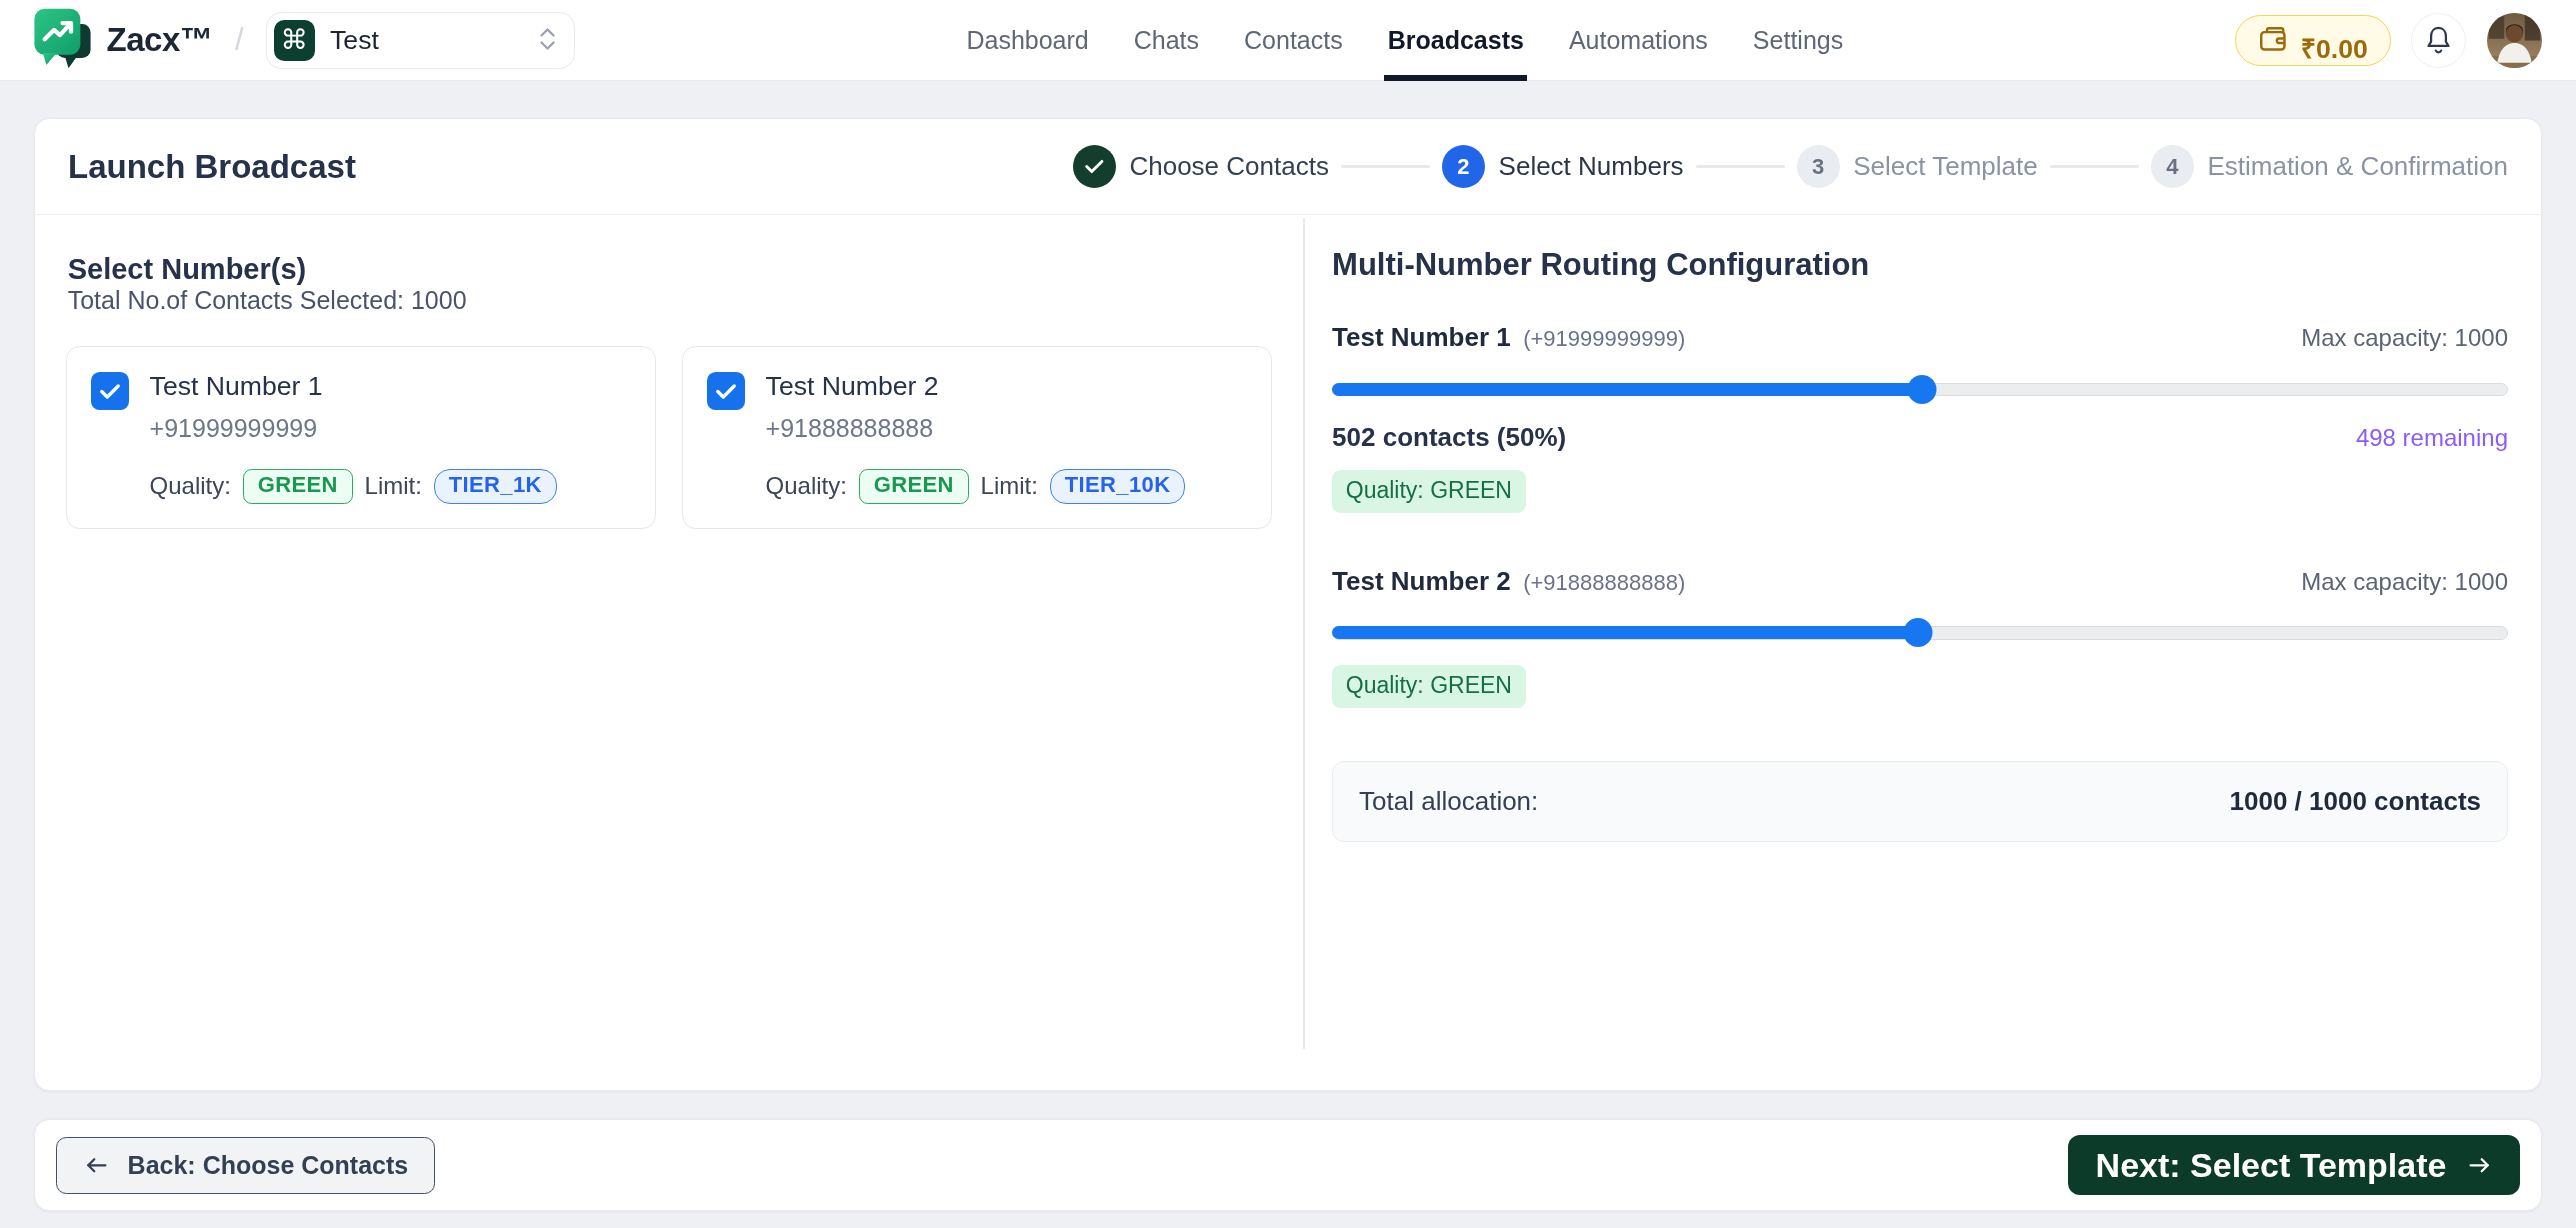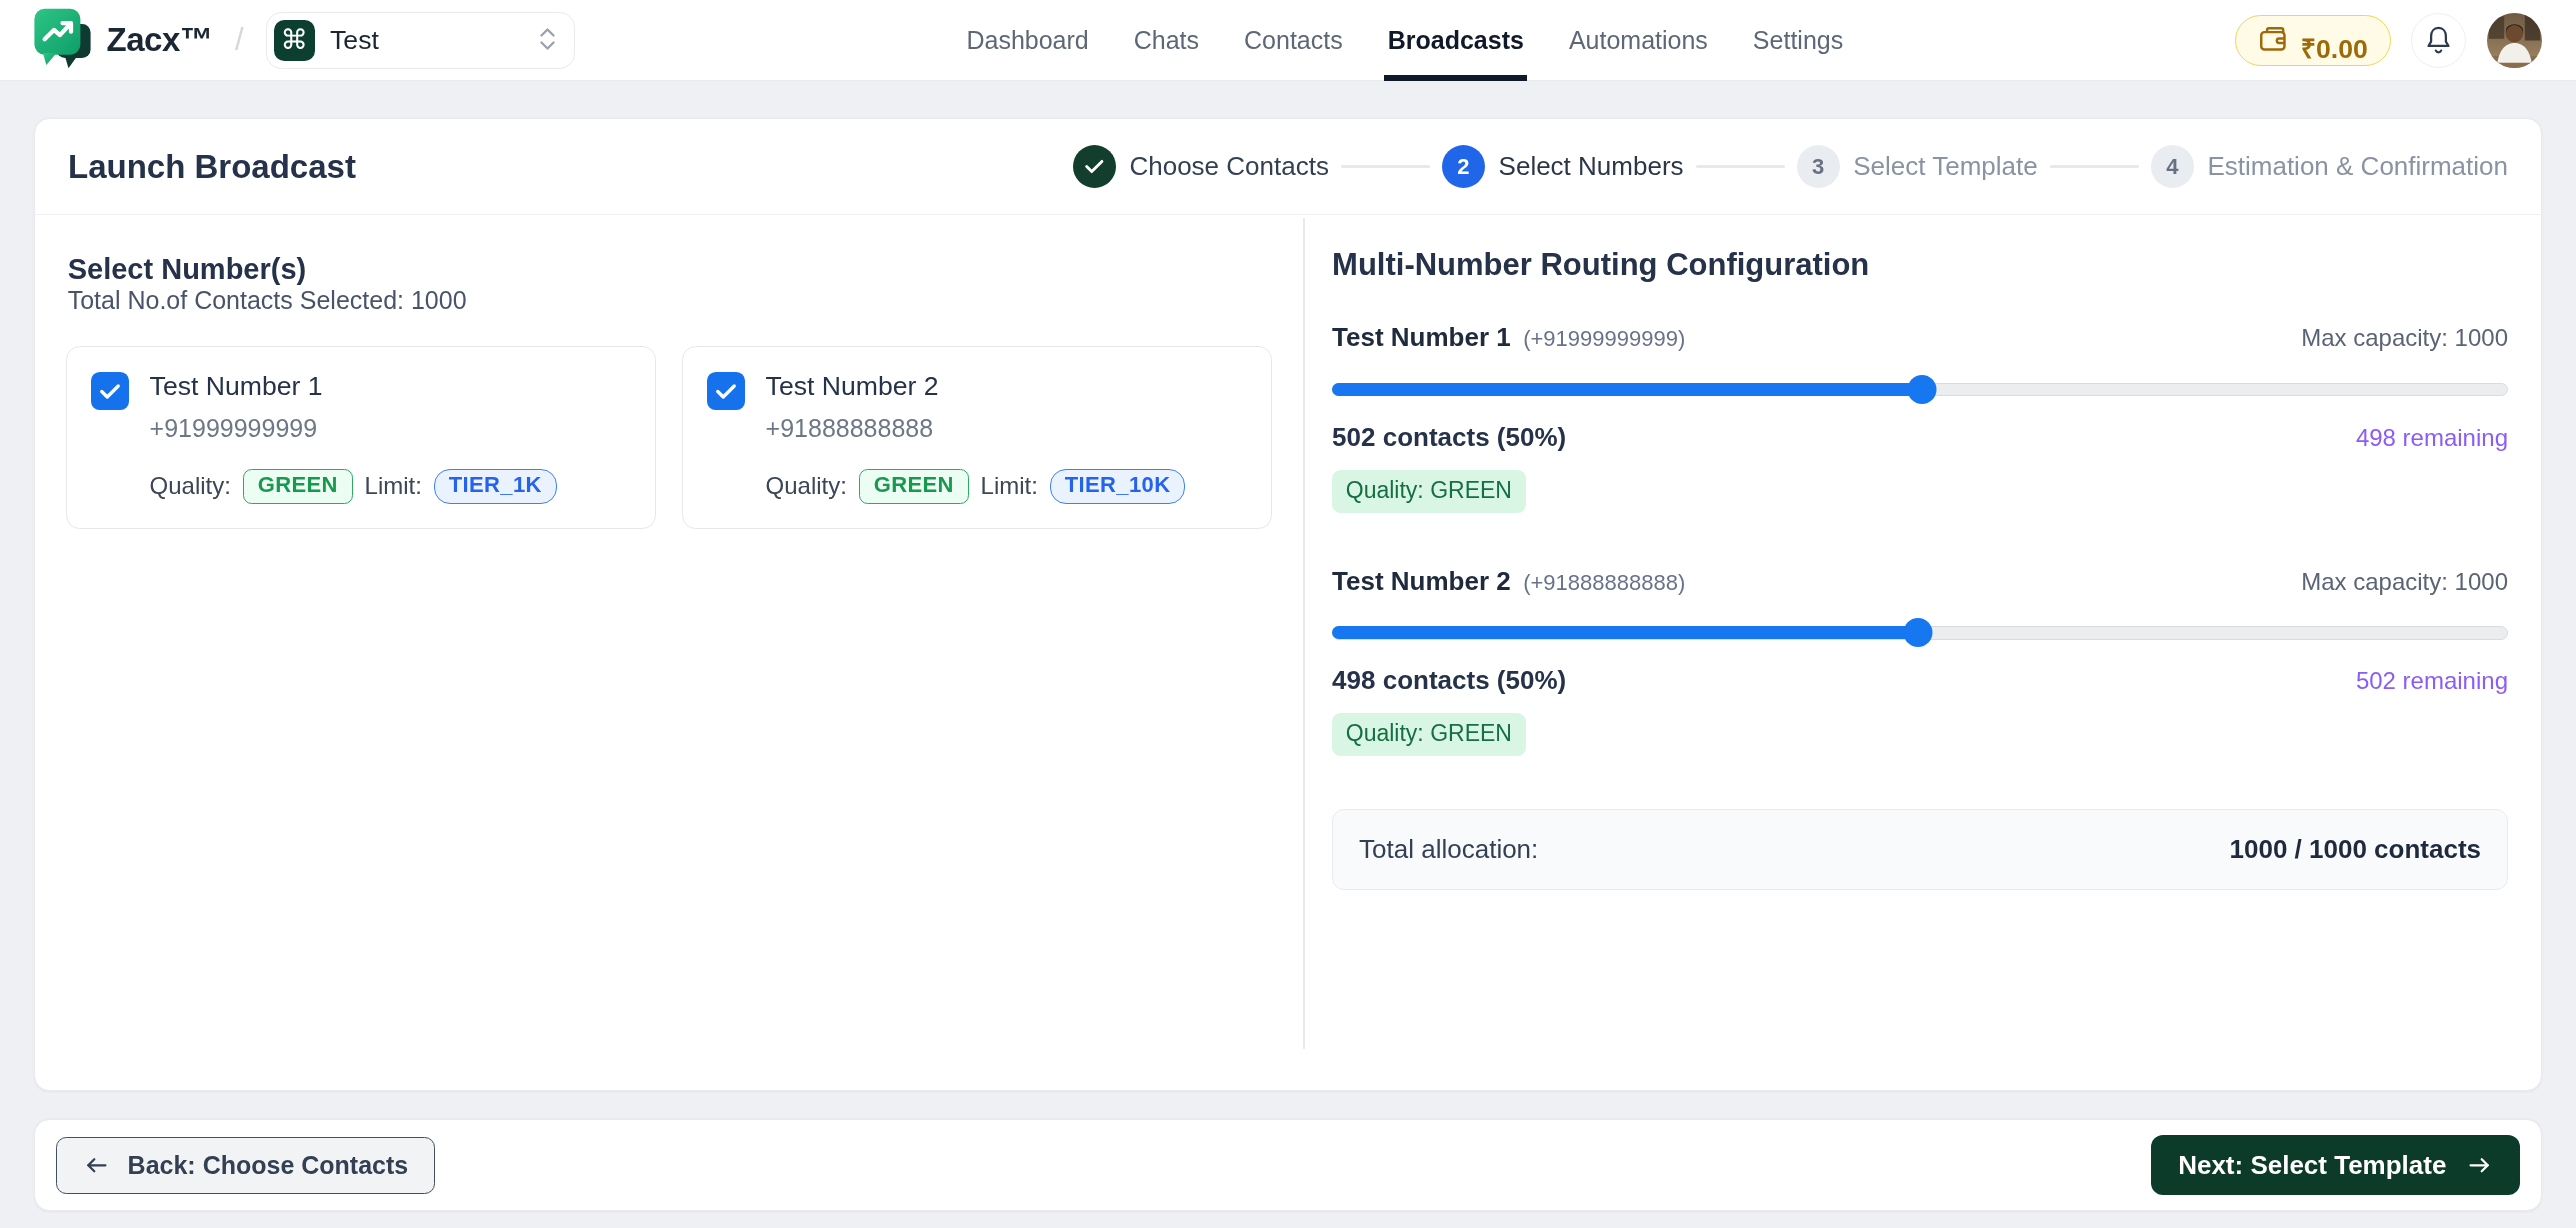--- a/index.html
+++ b/index.html
@@ -139,21 +139,21 @@
     margin:28px 34px 0; height:92px; background:#ffffff; border:0.9px solid #e8eaee; border-radius:15.4px;
     display:flex; align-items:center; justify-content:space-between; padding:0 20.6px;
     box-shadow:0 0.9px 2.6px rgba(16,24,40,.05);
   }
   .back-btn {
     height:57px; padding:0 26px; background:#f1f3f5; border:1.7px solid #434f63; border-radius:10.3px;
     display:flex; align-items:center; gap:19px; font-size:25px; font-weight:700; color:#333f52; cursor:pointer;
   }
   .next-btn {
     height:60px; padding:0 27.4px; background:#0c3b2a; border:none; border-radius:12px;
-    display:flex; align-items:center; gap:20.6px; font-size:26px; font-weight:700; color:#ffffff; cursor:pointer;
+    display:flex; align-items:center; gap:20.6px; font-size:34px; font-weight:700; color:#ffffff; cursor:pointer;
   }
 </style>
 </head>
 <body>
 
 <nav class="topnav">
   <div class="nav-left">
     <span>
       <svg width="57" height="63" viewBox="0 0 66 74">
         <defs>
@@ -340,24 +340,20 @@
             <span class="rb-name">Test Number 2</span>
             <span class="rb-phone">(+91888888888)</span>
           </span>
           <span class="rb-max">Max capacity: 1000</span>
         </div>
         <div class="slider">
           <span class="slider-track"></span>
           <span class="slider-fill" style="width: 49.8%;"></span>
           <span class="slider-thumb" style="left: 49.8%;"></span>
         </div>
-        <div class="rb-stats">
-          <span class="rb-allocated">498 contacts (50%)</span>
-          <span class="rb-remaining">502 remaining</span>
-        </div>
         <span class="quality-pill">Quality: GREEN</span>
       </div>
 
       <div class="total-box">
         <span class="total-label">Total allocation:</span>
         <span class="total-value">1000 / 1000 contacts</span>
       </div>
     </section>
   </div>
 </main>

